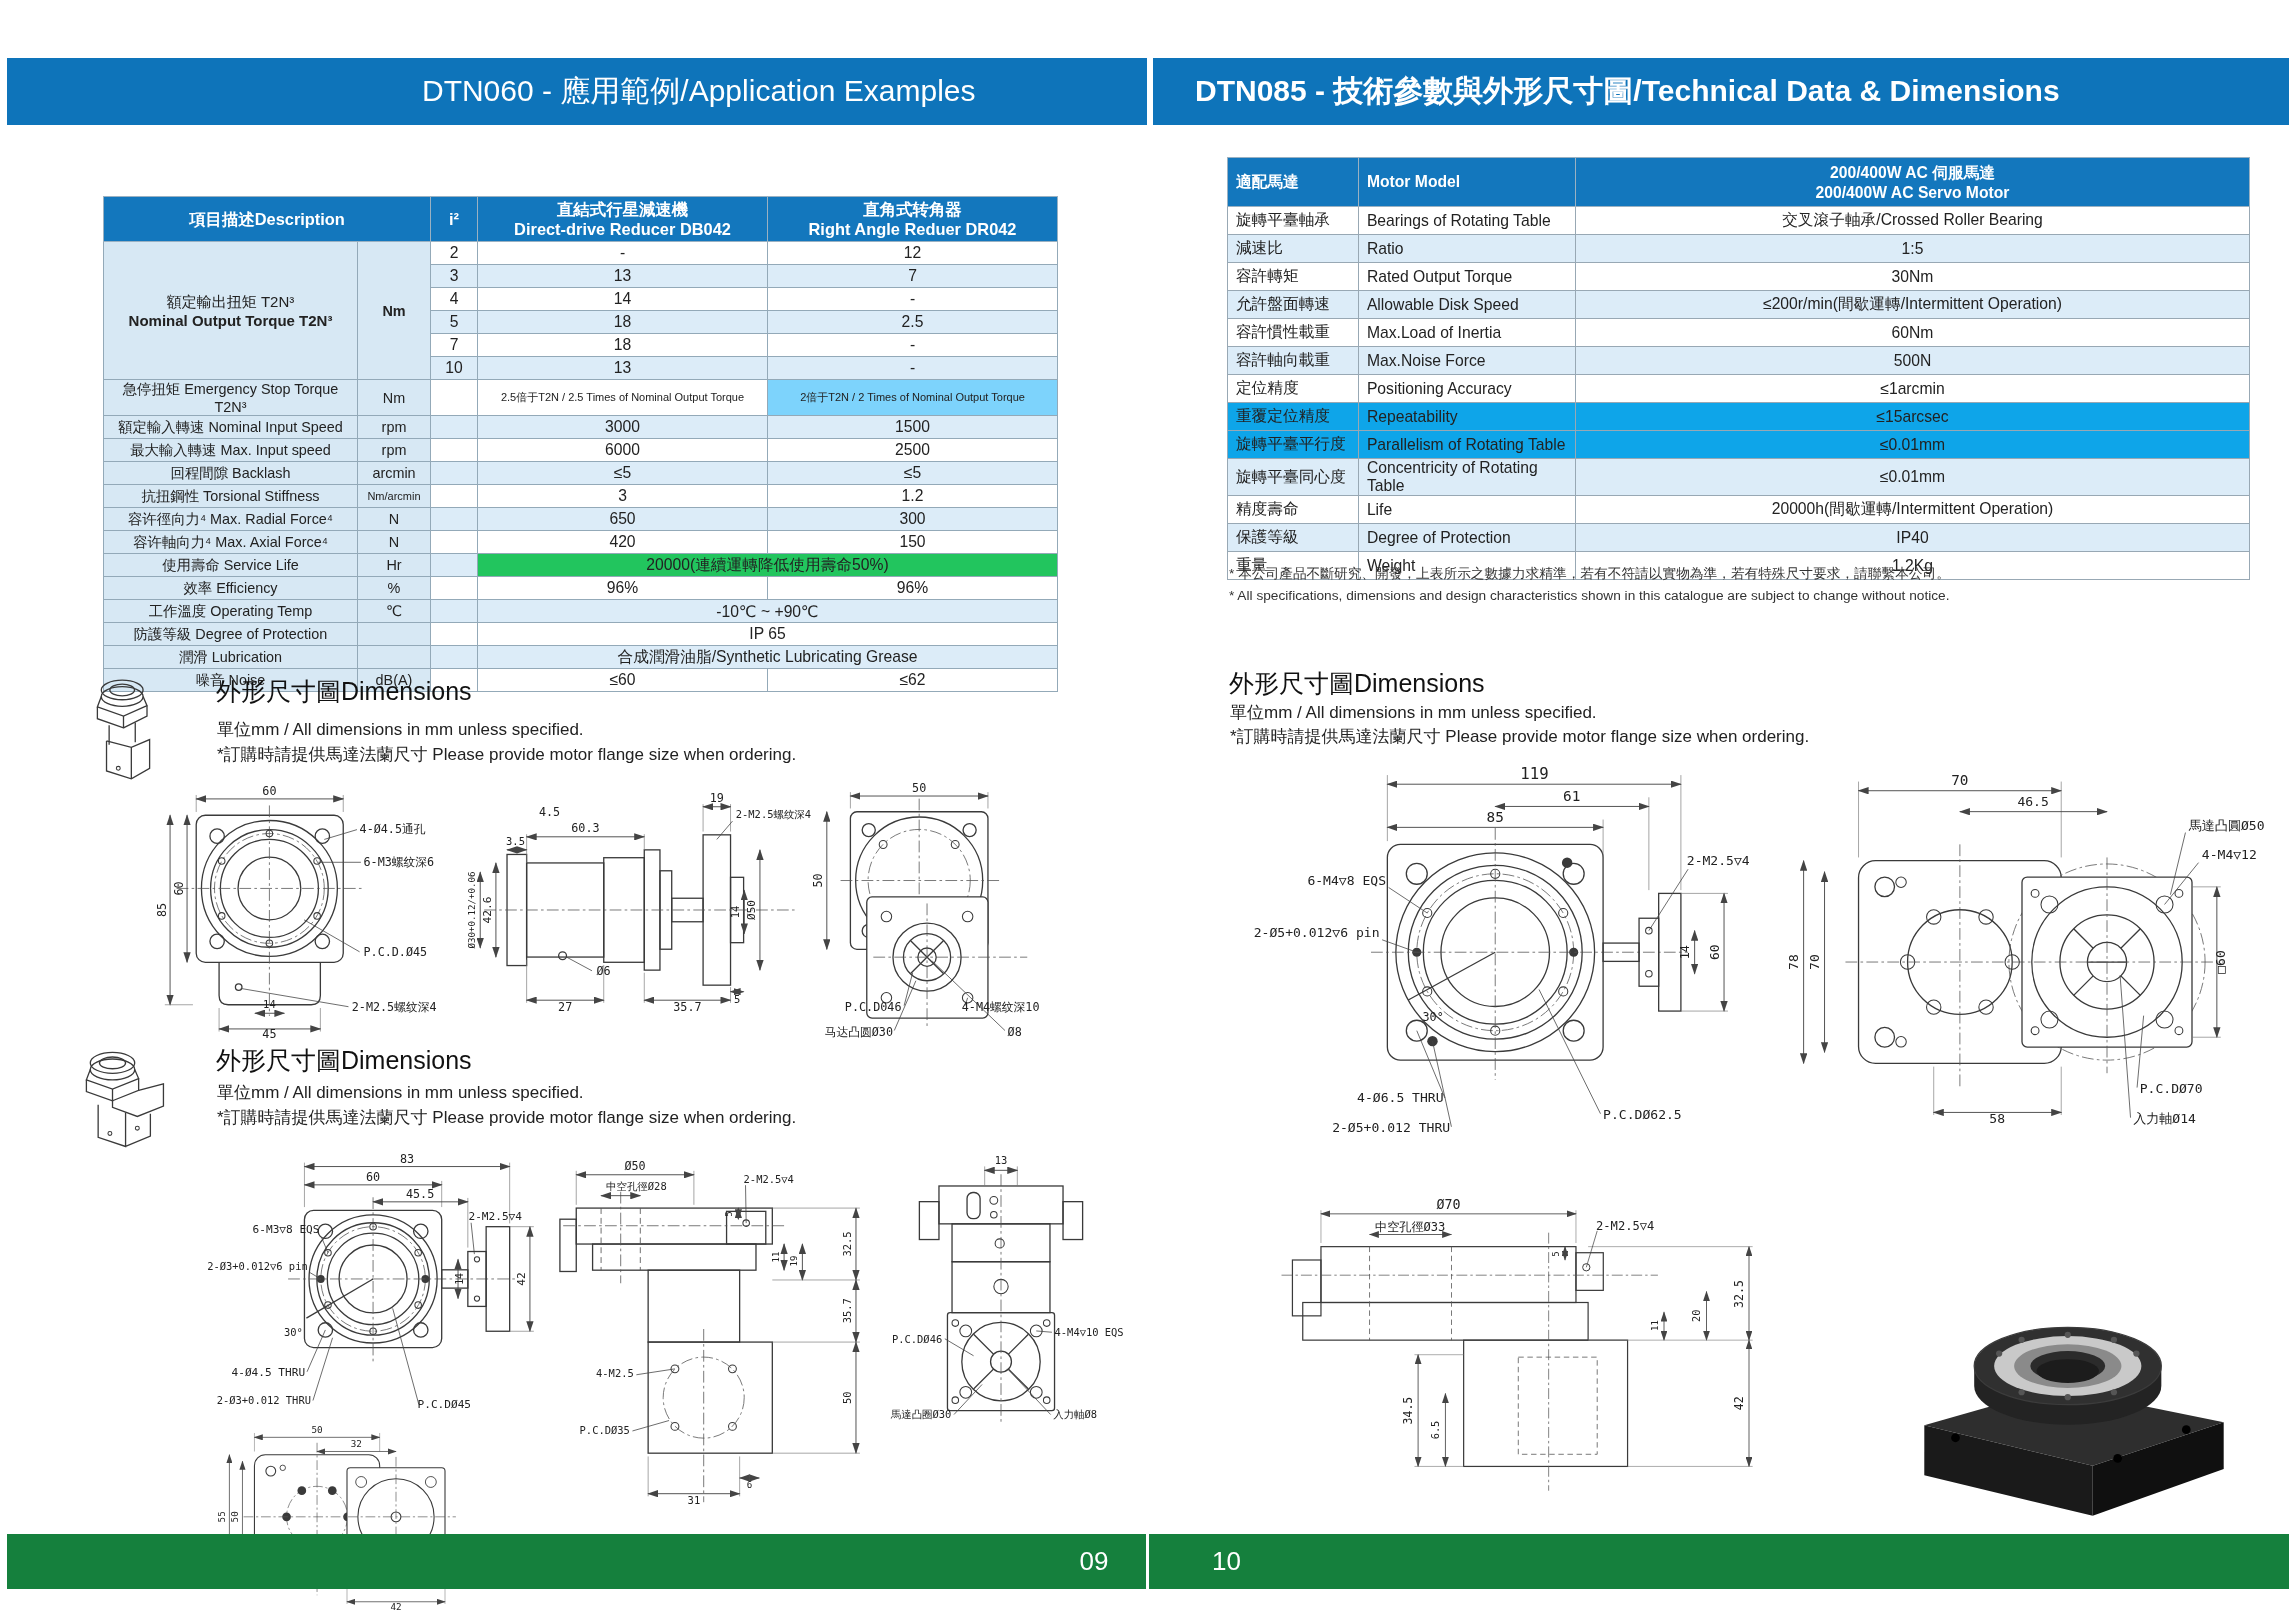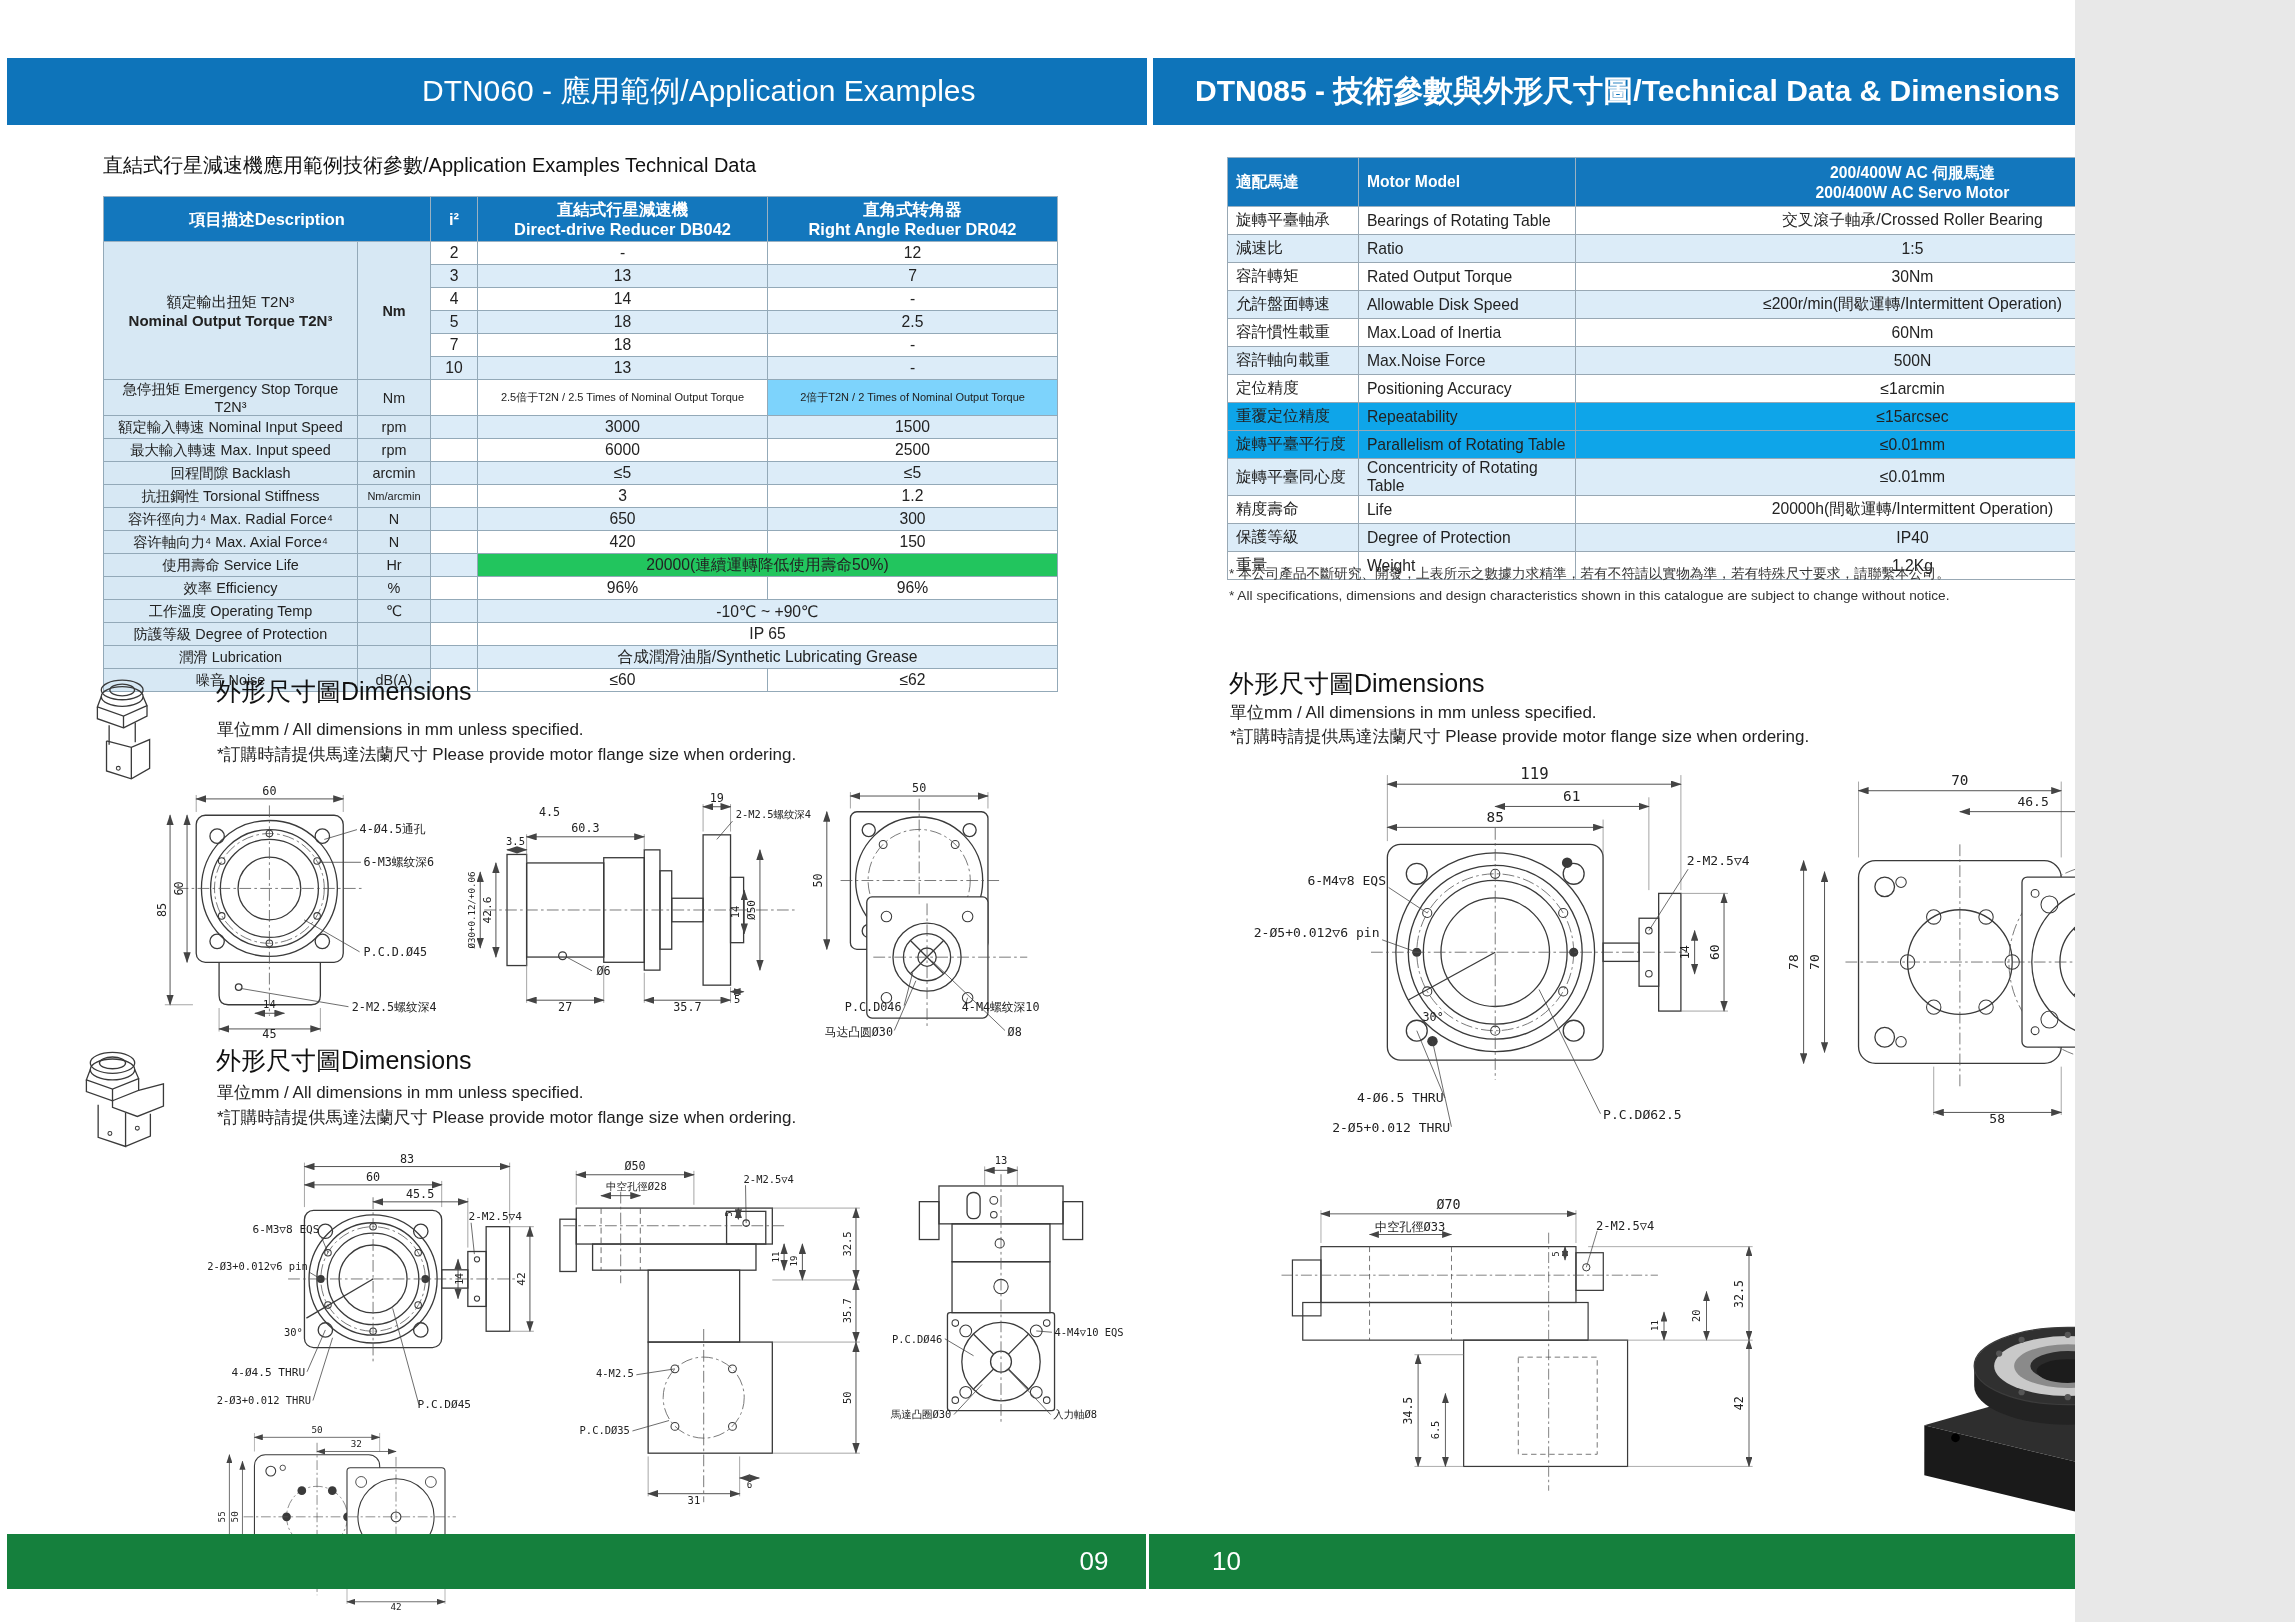--- a/index.html
+++ b/index.html
@@ -1,16 +1,16 @@
 <!DOCTYPE html>
 <html style="font-size:10.5px"><head>
 <meta charset="utf-8">
 <style>
   body{margin:0;background:#e8e8e8}
-  #canvas{position:relative;width:2075px;height:1623px;background:#fff;
+  #canvas{position:relative;width:2295px;height:1623px;background:#fff;
     font-family:"Liberation Sans","DejaVu Sans",sans-serif;color:#222;overflow:hidden}
   
   .bar{position:absolute;background:#0e74ba;color:#fff;height:67px;top:58px;display:flex;align-items:center;box-sizing:border-box}
   #bar-l{left:6.5px;width:1140px;justify-content:flex-end;padding-right:171px;font-size:30px}
   #bar-r{left:1153px;width:1136px;padding-left:42px;font-size:30px;font-weight:bold}
   .fbar{position:absolute;background:#15803d;top:1534px;height:55px;color:#fff;font-size:26px;display:flex;align-items:center;box-sizing:border-box}
   #fbar-l{left:6.5px;width:1139px;justify-content:flex-end;padding-right:37px}
   #fbar-r{left:1149px;width:1140px;padding-left:63px}
   
   #left-table-title{position:absolute;left:103px;top:152px;font-size:20px;color:#111}
@@ -63,21 +63,20 @@
 
 <div id="canvas">
 
   <div class="bar" id="bar-l">
     <span>DTN060 - 應用範例/Application Examples</span>
   </div>
   <div class="bar" id="bar-r">
     <span>DTN085 - 技術參數與外形尺寸圖/Technical Data &amp; Dimensions</span>
   </div>
 
-  <div id="left-table-title">直結式行星減速機應用範例技術參數/Application Examples Technical Data</div>
 
   <table class="ltab">
     <colgroup>
         <col style="width:254px">
         <col style="width:73px">
         <col style="width:47px">
         <col style="width:290px">
         <col style="width:290px">
       </colgroup>
     <thead>

